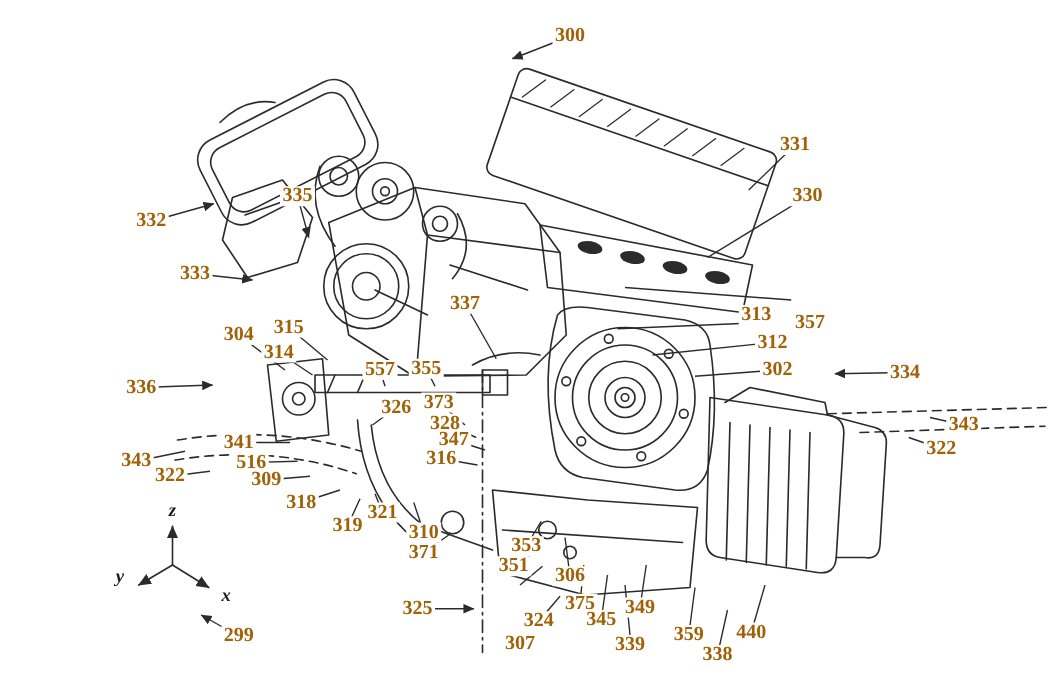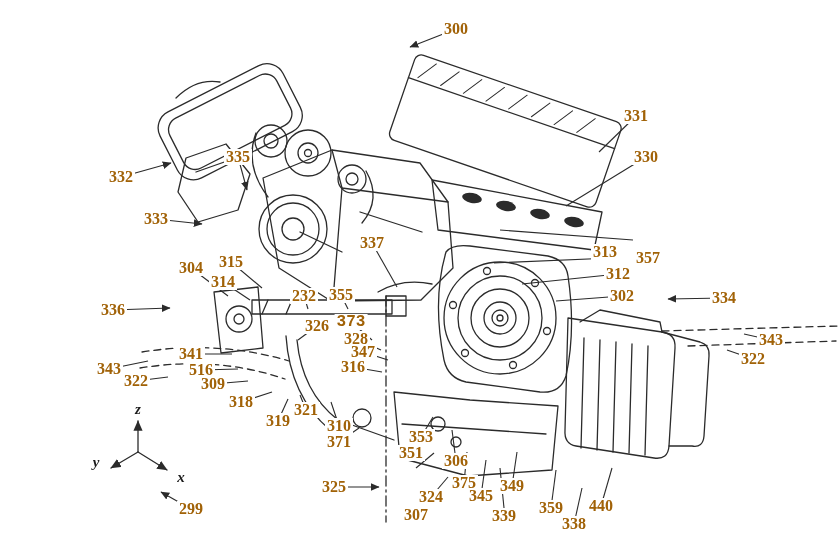--- a/index.html
+++ b/index.html
@@ -218,25 +218,25 @@
       <div class="ref-label" style="left: 156px; top: 219px;">333</div>
       <div class="ref-label" style="left: 605px; top: 240px; margin-top: 12px;">313</div>
       <div class="ref-label" style="left: 648px; top: 258px;">357</div>
       <div class="ref-label" style="left: 618px; top: 274px;">312</div>
       <div class="ref-label" style="left: 622px; top: 296px;">302</div>
       <div class="ref-label" style="left: 724px; top: 298px;">334</div>
       <div class="ref-label" style="left: 113px; top: 310px;">336</div>
       <div class="ref-label" style="left: 191px; top: 268px;">304</div>
       <div class="ref-label" style="left: 223px; top: 282px;">314</div>
       <div class="ref-label" style="left: 231px; top: 262px;">315</div>
-      <div class="ref-label" style="left: 304px; top: 296px;">232</div>
+      <div class="ref-label" style="left: 304px; top: 296px;">557</div>
       <div class="ref-label" style="left: 341px; top: 295px;">355</div>
       <div class="ref-label" style="left: 372px; top: 243px;">337</div>
       <div class="ref-label" style="left: 317px; top: 326px;">326</div>
-      <div class="ref-label" style="left: 351px; top: 322px; font-family: Liberation Mono, monospace;">373</div>
+      <div class="ref-label" style="left: 351px; top: 322px;">373</div>
       <div class="ref-label" style="left: 356px; top: 339px;">328</div>
       <div class="ref-label" style="left: 363px; top: 352px;">347</div>
       <div class="ref-label" style="left: 353px; top: 367px;">316</div>
       <div class="ref-label" style="left: 109px; top: 369px;">343</div>
       <div class="ref-label" style="left: 191px; top: 354px;">341</div>
       <div class="ref-label" style="left: 136px; top: 381px;">322</div>
       <div class="ref-label" style="left: 201px; top: 370px;">516</div>
       <div class="ref-label" style="left: 213px; top: 384px;">309</div>
       <div class="ref-label" style="left: 241px; top: 402px;">318</div>
       <div class="ref-label" style="left: 278px; top: 421px;">319</div>

